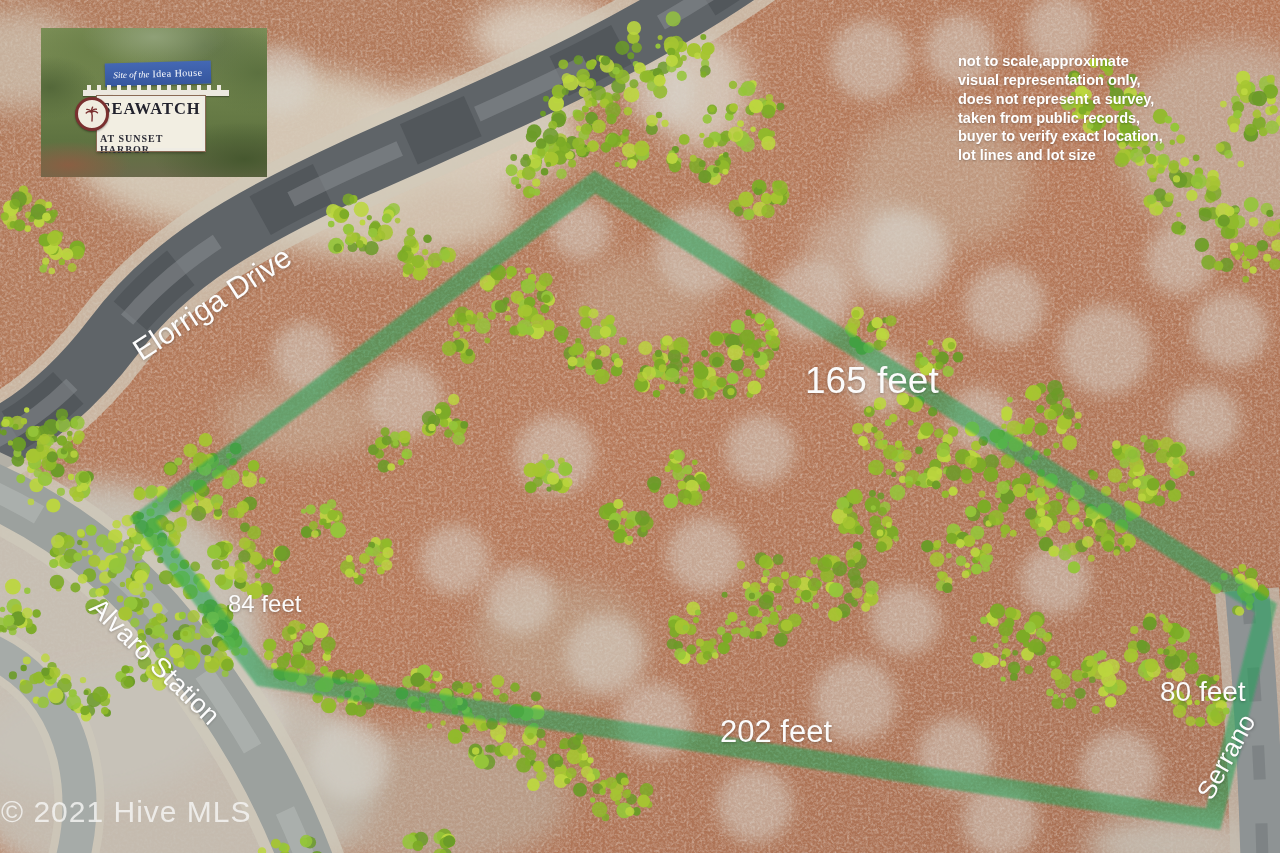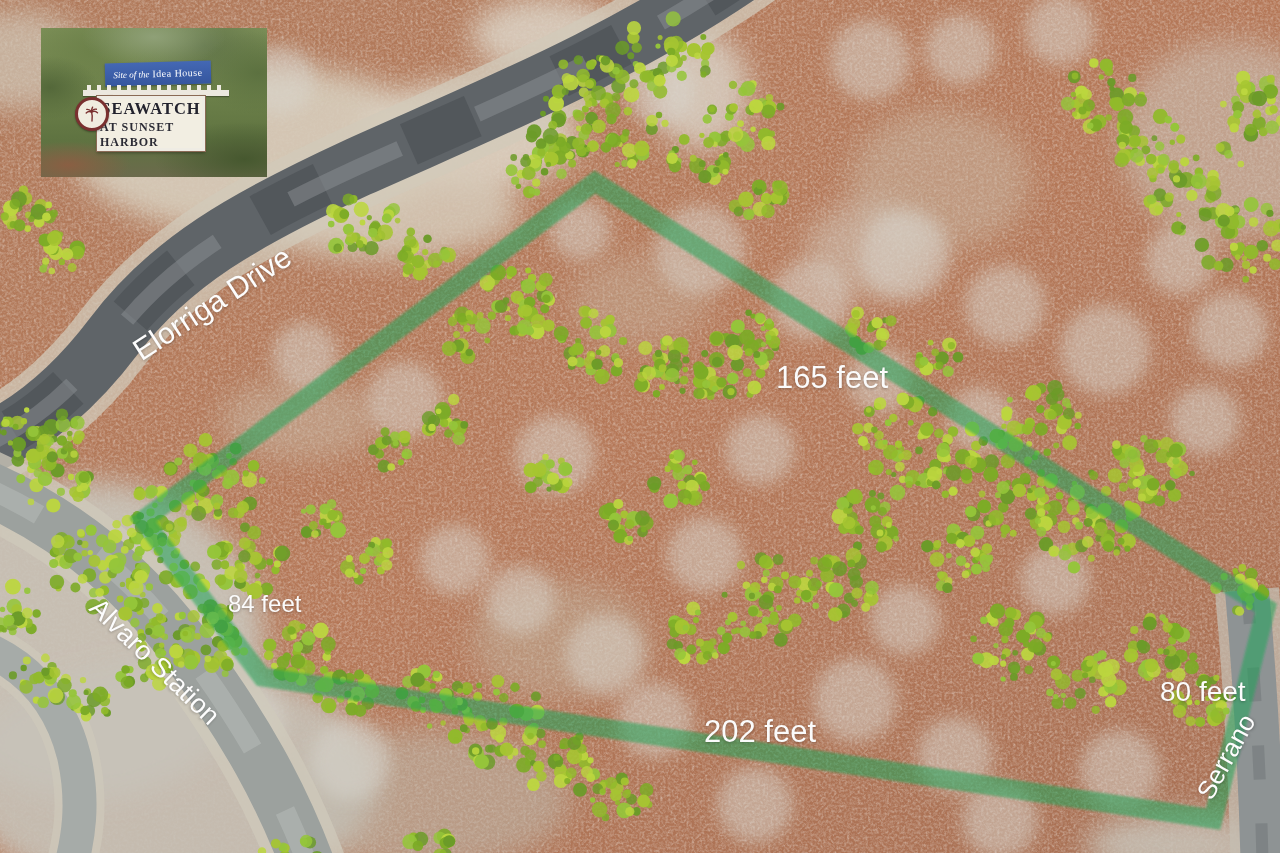--- a/index.html
+++ b/index.html
@@ -7,24 +7,24 @@
     position:relative;width:1280px;height:853px;overflow:hidden;
     font-family:"Liberation Sans",sans-serif;background:#b27a5c;
   }
   #terrain{position:absolute;left:0;top:0;}
   
   .lbl{
     position:absolute;color:#fbfbfb;white-space:nowrap;
     text-shadow:0 1px 3px rgba(0,0,0,.28);
     font-family:"Liberation Sans",sans-serif;font-weight:400;
   }
-  #dim-ne{left:776px;top:360px;font-size:31px;}
+  #dim-ne{left:805px;top:360px;font-size:37px;}
   #dim-nw{left:261px;top:450px;font-size:31px;}
   #dim-w{left:228px;top:590px;font-size:24px;}
-  #dim-s{left:704px;top:714px;font-size:31px;}
+  #dim-s{left:720px;top:714px;font-size:31px;}
   #dim-e{left:1160px;top:676px;font-size:28px;}
   .street{color:#fdfdfd;}
   #street-elorriga{left:136px;top:336px;font-size:30px;transform:rotate(-33deg);transform-origin:0 50%;}
   #street-alvaro{left:94px;top:588px;font-size:27px;transform:rotate(44deg);transform-origin:0 50%;}
   #street-serrano{left:1204px;top:782px;font-size:26px;transform:rotate(-61deg);transform-origin:0 50%;}
   #disclaimer{
     position:absolute;left:958px;top:52px;width:214px;
     color:#ffffff;font-size:14.5px;font-weight:bold;line-height:1.3;
     text-shadow:0 1px 2px rgba(0,0,0,.25);
   }
@@ -80,22 +80,22 @@
     background:#f2eee2;border:3px solid #efece4;outline:1px solid #8a6a55;
     box-shadow:0 2px 3px rgba(0,0,0,.35);
     display:flex;flex-direction:column;align-items:center;
   }
   #sign-title{
     font-family:"Liberation Serif",serif;font-weight:bold;font-size:16.5px;
     color:#23232e;letter-spacing:1px;margin-top:2px;line-height:1;
   }
   #sign-rule{width:84px;height:1px;background:#3a3a44;margin-top:2px;}
   #sign-subtitle{
-    font-family:"Liberation Serif",serif;font-weight:bold;font-size:12px;
-    color:#2c2c36;letter-spacing:1px;margin-top:0;
+    font-family:"Liberation Serif",serif;font-weight:bold;font-size:10px;
+    color:#2c2c36;letter-spacing:1px;margin-top:13px;
   }
   #sign-dentil{
     width:88px;height:5px;margin-top:3px;
     background:repeating-linear-gradient(90deg,#3c3c46 0 4px,#e8e4da 4px 8px);
   }
   #inset-emblem{
     position:absolute;left:34px;top:69px;width:28px;height:28px;border-radius:50%;
     background:#f0ece0;border:3px solid #7a3030;box-shadow:0 1px 2px rgba(0,0,0,.4);
     display:flex;align-items:center;justify-content:center;
   }
@@ -2305,25 +2305,27 @@
           <path d="M8.6,7 C6.5,6 4.5,6.5 3.2,8"></path>
           <path d="M8.6,7 C10.8,5.8 12.8,6.2 14.5,7.8"></path>
           <path d="M8.6,7 C7.2,4.8 5.8,4.2 3.8,4.4"></path>
           <path d="M8.6,7 C9.6,4.6 11.2,3.8 13.4,4.2"></path>
           <path d="M8.6,7 C8.4,4.8 8.8,3.4 9.6,2.2"></path>
         </g>
       </svg>
     </div>
   </div>
 
+  <div id="disclaimer">not to scale,approximate visual representation only, does not represent a survey, taken from public records, buyer to verify exact location, lot lines and lot size</div>
 
   <div class="lbl" id="dim-ne">165 feet</div>
   <div class="lbl" id="dim-w">84 feet</div>
   <div class="lbl" id="dim-s">202 feet</div>
   <div class="lbl" id="dim-e">80 feet</div>
 
   <div class="lbl street" id="street-elorriga">Elorriga Drive</div>
   <div class="lbl street" id="street-alvaro">Alvaro Station</div>
   <div class="lbl street" id="street-serrano">Serrano</div>
 
 
+  <div id="watermark">© 2021 Hive MLS</div>
 
 </div>
 
 </body></html>

